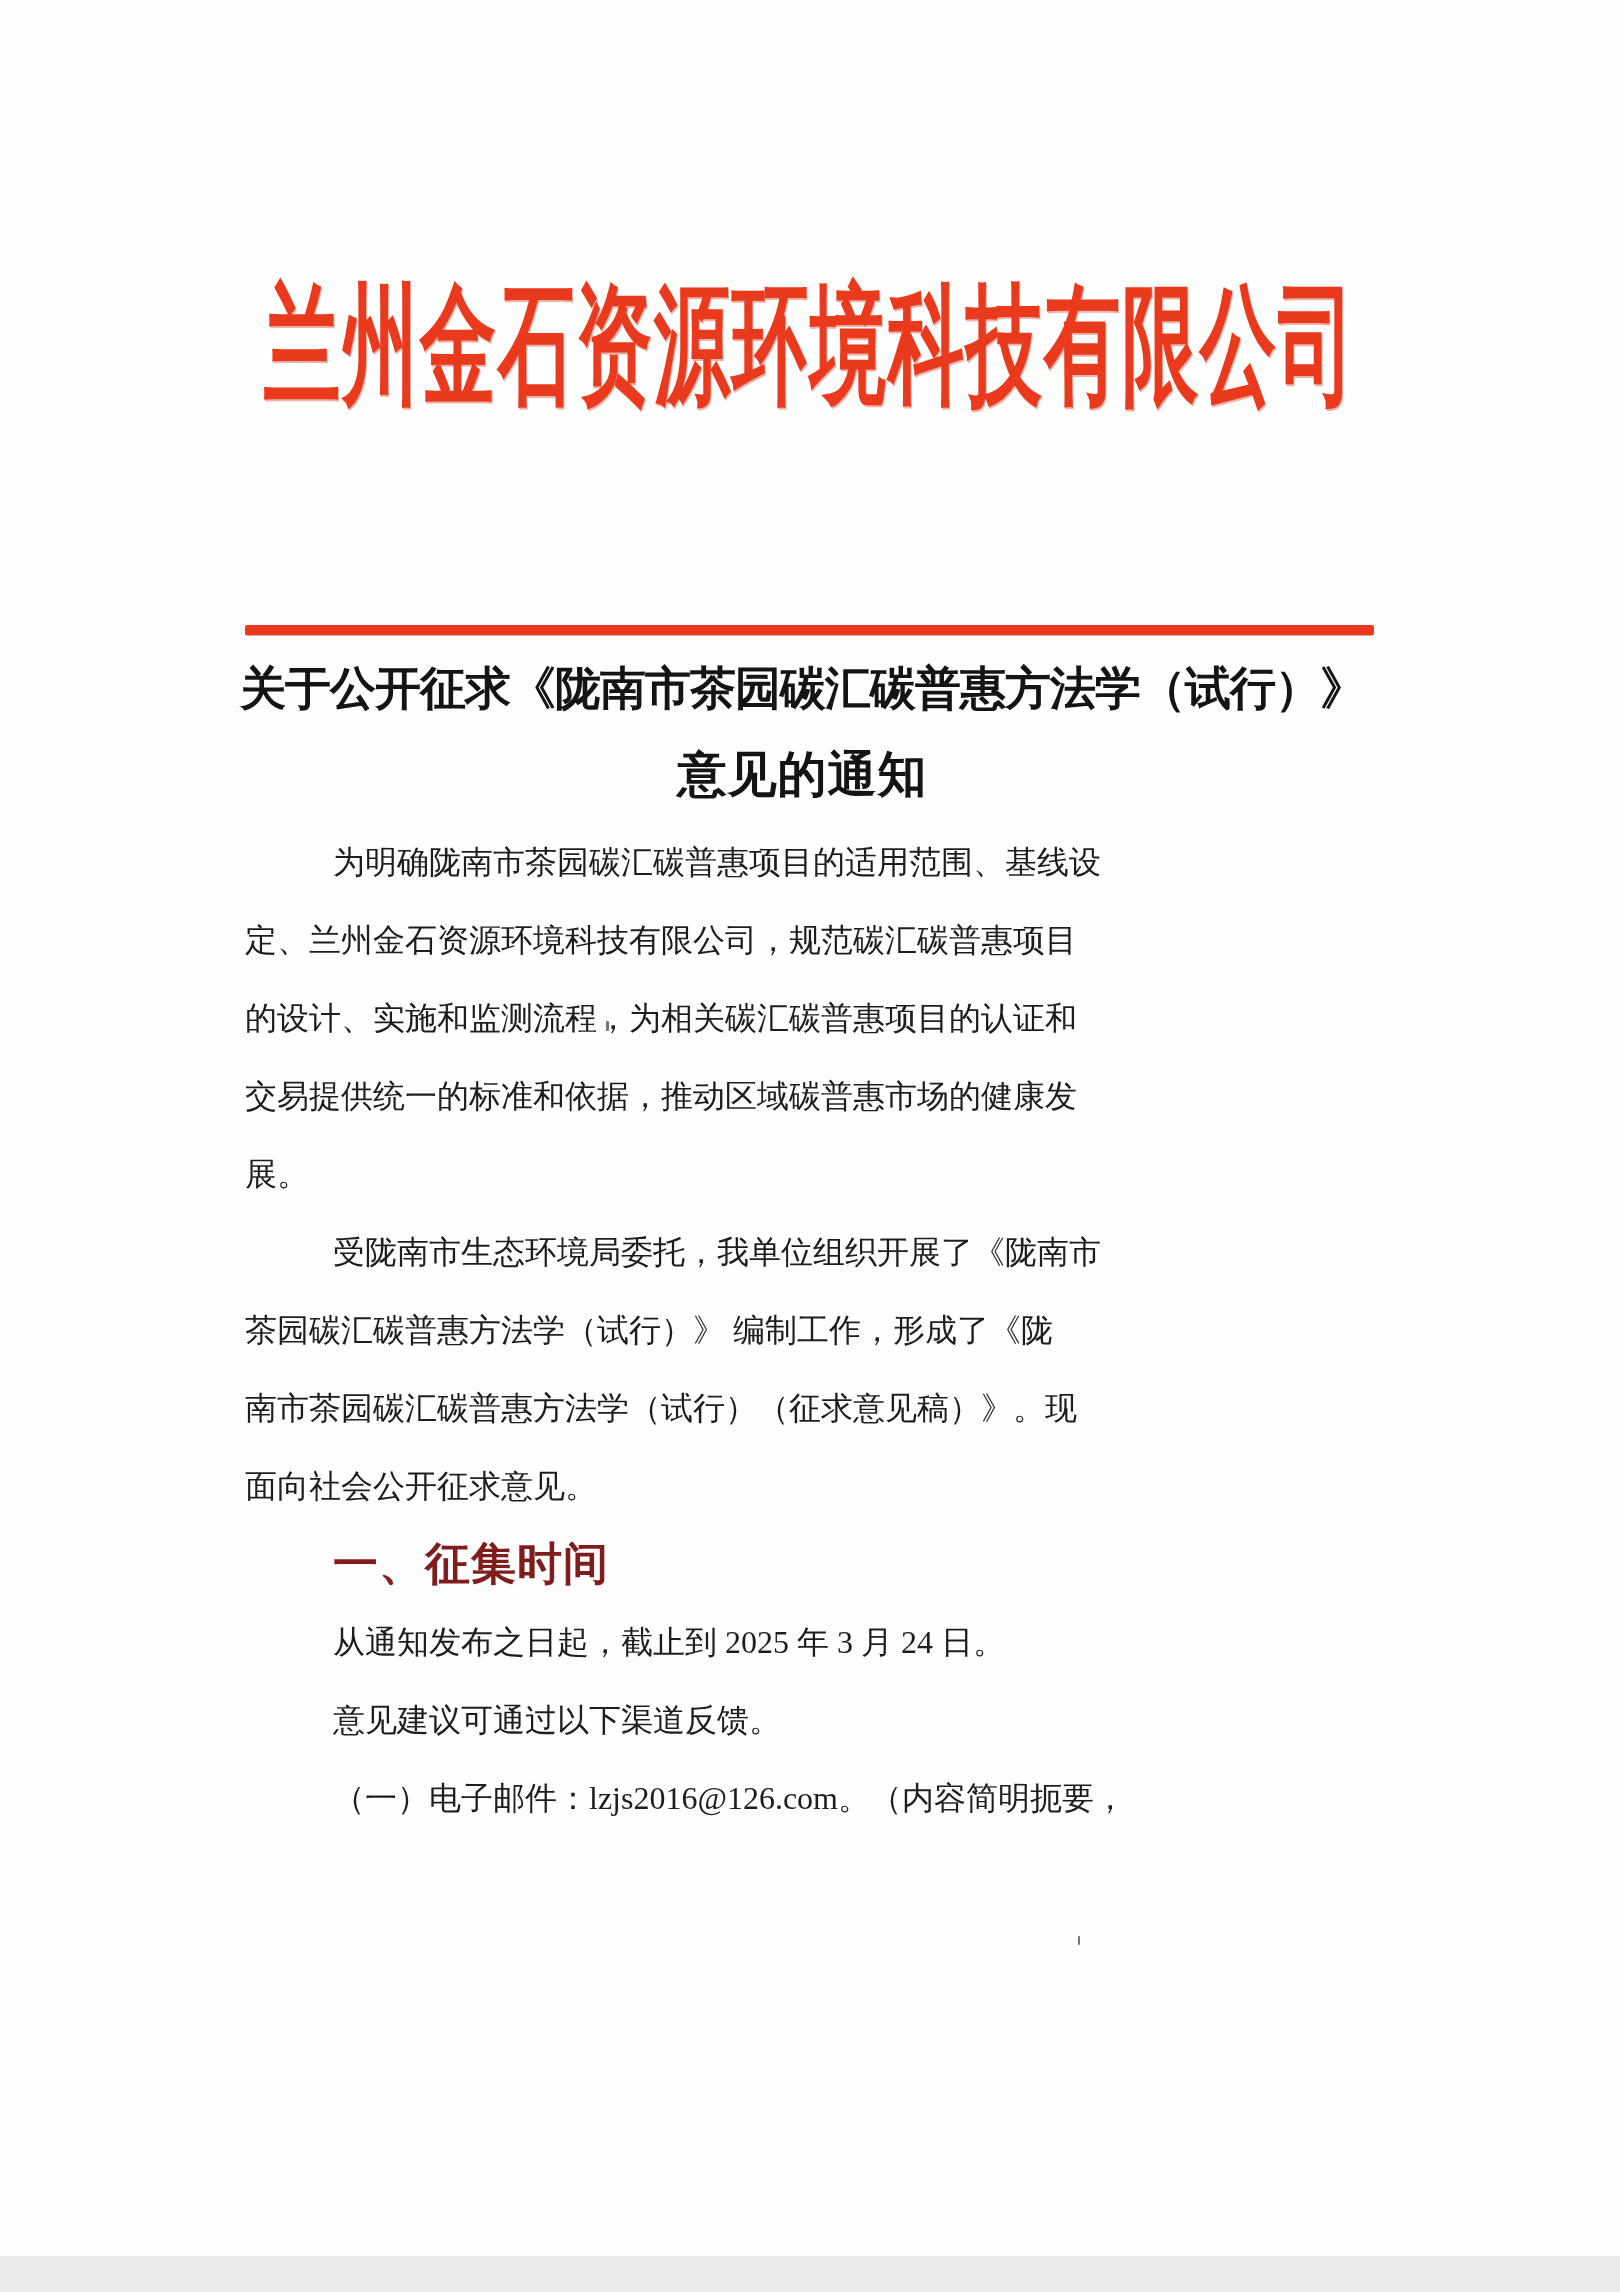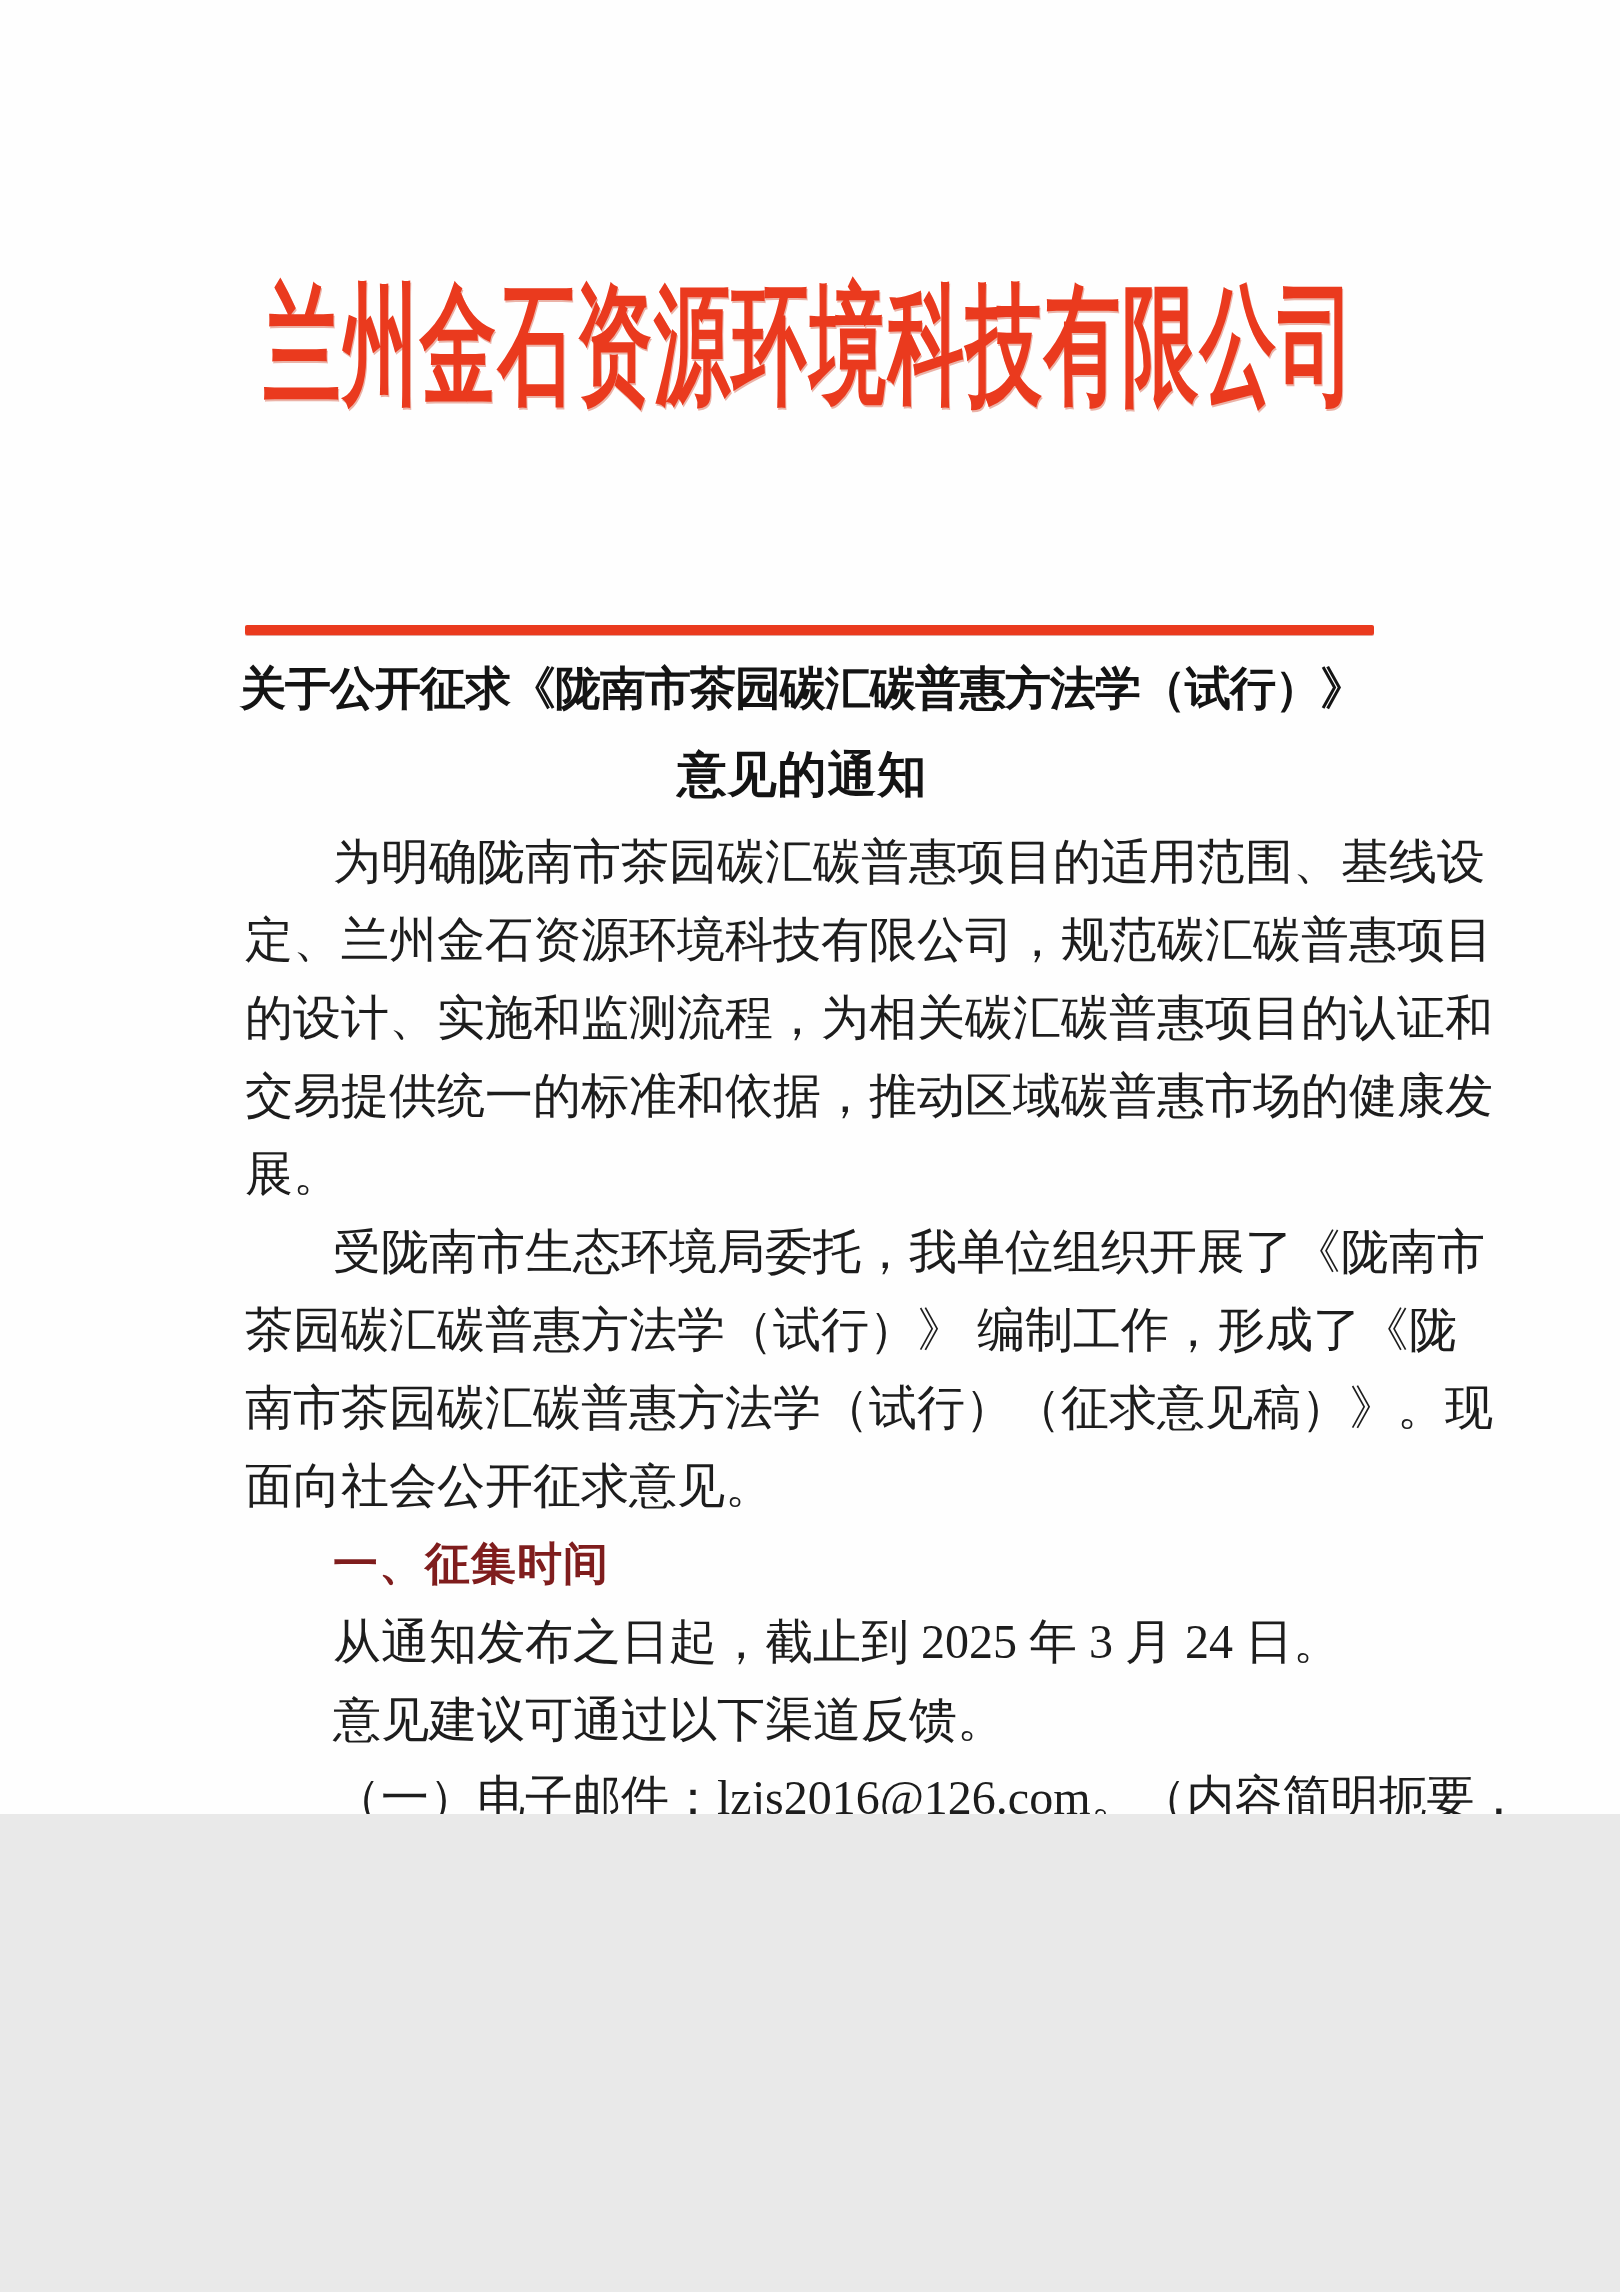--- a/index.html
+++ b/index.html
@@ -3,21 +3,21 @@
 <meta charset="utf-8">
 <style>
   :root{
     --red:#ea3a1e;
     --ink:#1d1d1d;
   }
   html,body{margin:0;padding:0;background:#e9e9e9;}
   .page{
     position:relative;
     width:1620px;
-    height:1814px;
+    height:2256px;
     margin:0 auto;
     background:#fefefe;
     overflow:hidden;
     font-family:"Liberation Serif","DejaVu Serif",serif;
   }
   
   .letterhead{
     position:absolute;
     top:280px;
     left:0;
@@ -71,21 +71,21 @@
   
   .body-block{
     position:absolute;
     left:245px;
     top:823px;
     width:1152px;
   }
   .line{
     height:78px;
     line-height:78px;
-    font-size:48px;
+    font-size:32px;
     color:var(--ink);
     white-space:pre;
     letter-spacing:0px;
   }
   .line.indent{padding-left:88px;}
   .line.heading{
     font-family:"Liberation Sans","DejaVu Sans",sans-serif;
     font-weight:bold;
     font-size:45px;
     color:#7f1d1d;

